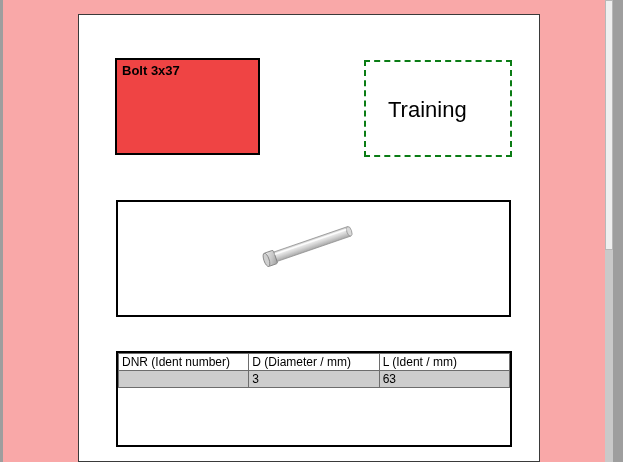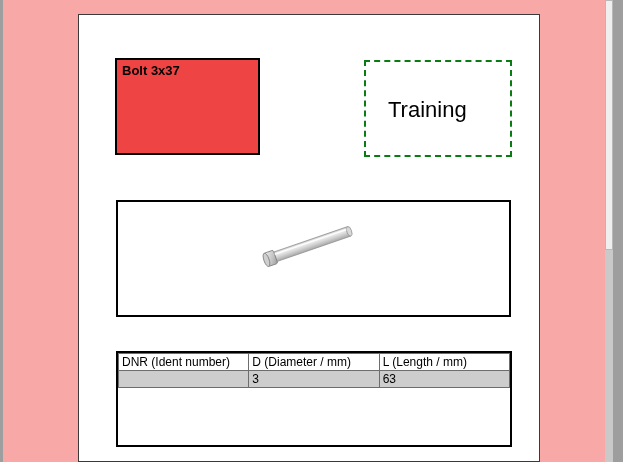--- a/index.html
+++ b/index.html
@@ -199,21 +199,21 @@
         </g>
       </svg>
     </div>
 
     <div class="table-box">
       <table class="data">
         <thead>
           <tr>
             <th>DNR (Ident number)</th>
             <th>D (Diameter / mm)</th>
-            <th>L (Length / mm)</th>
+            <th>L (Ident / mm)</th>
           </tr>
         </thead>
         <tbody>
           <tr class="selected">
             <td></td>
             <td>3</td>
             <td>63</td>
           </tr>
         </tbody>
       </table>

